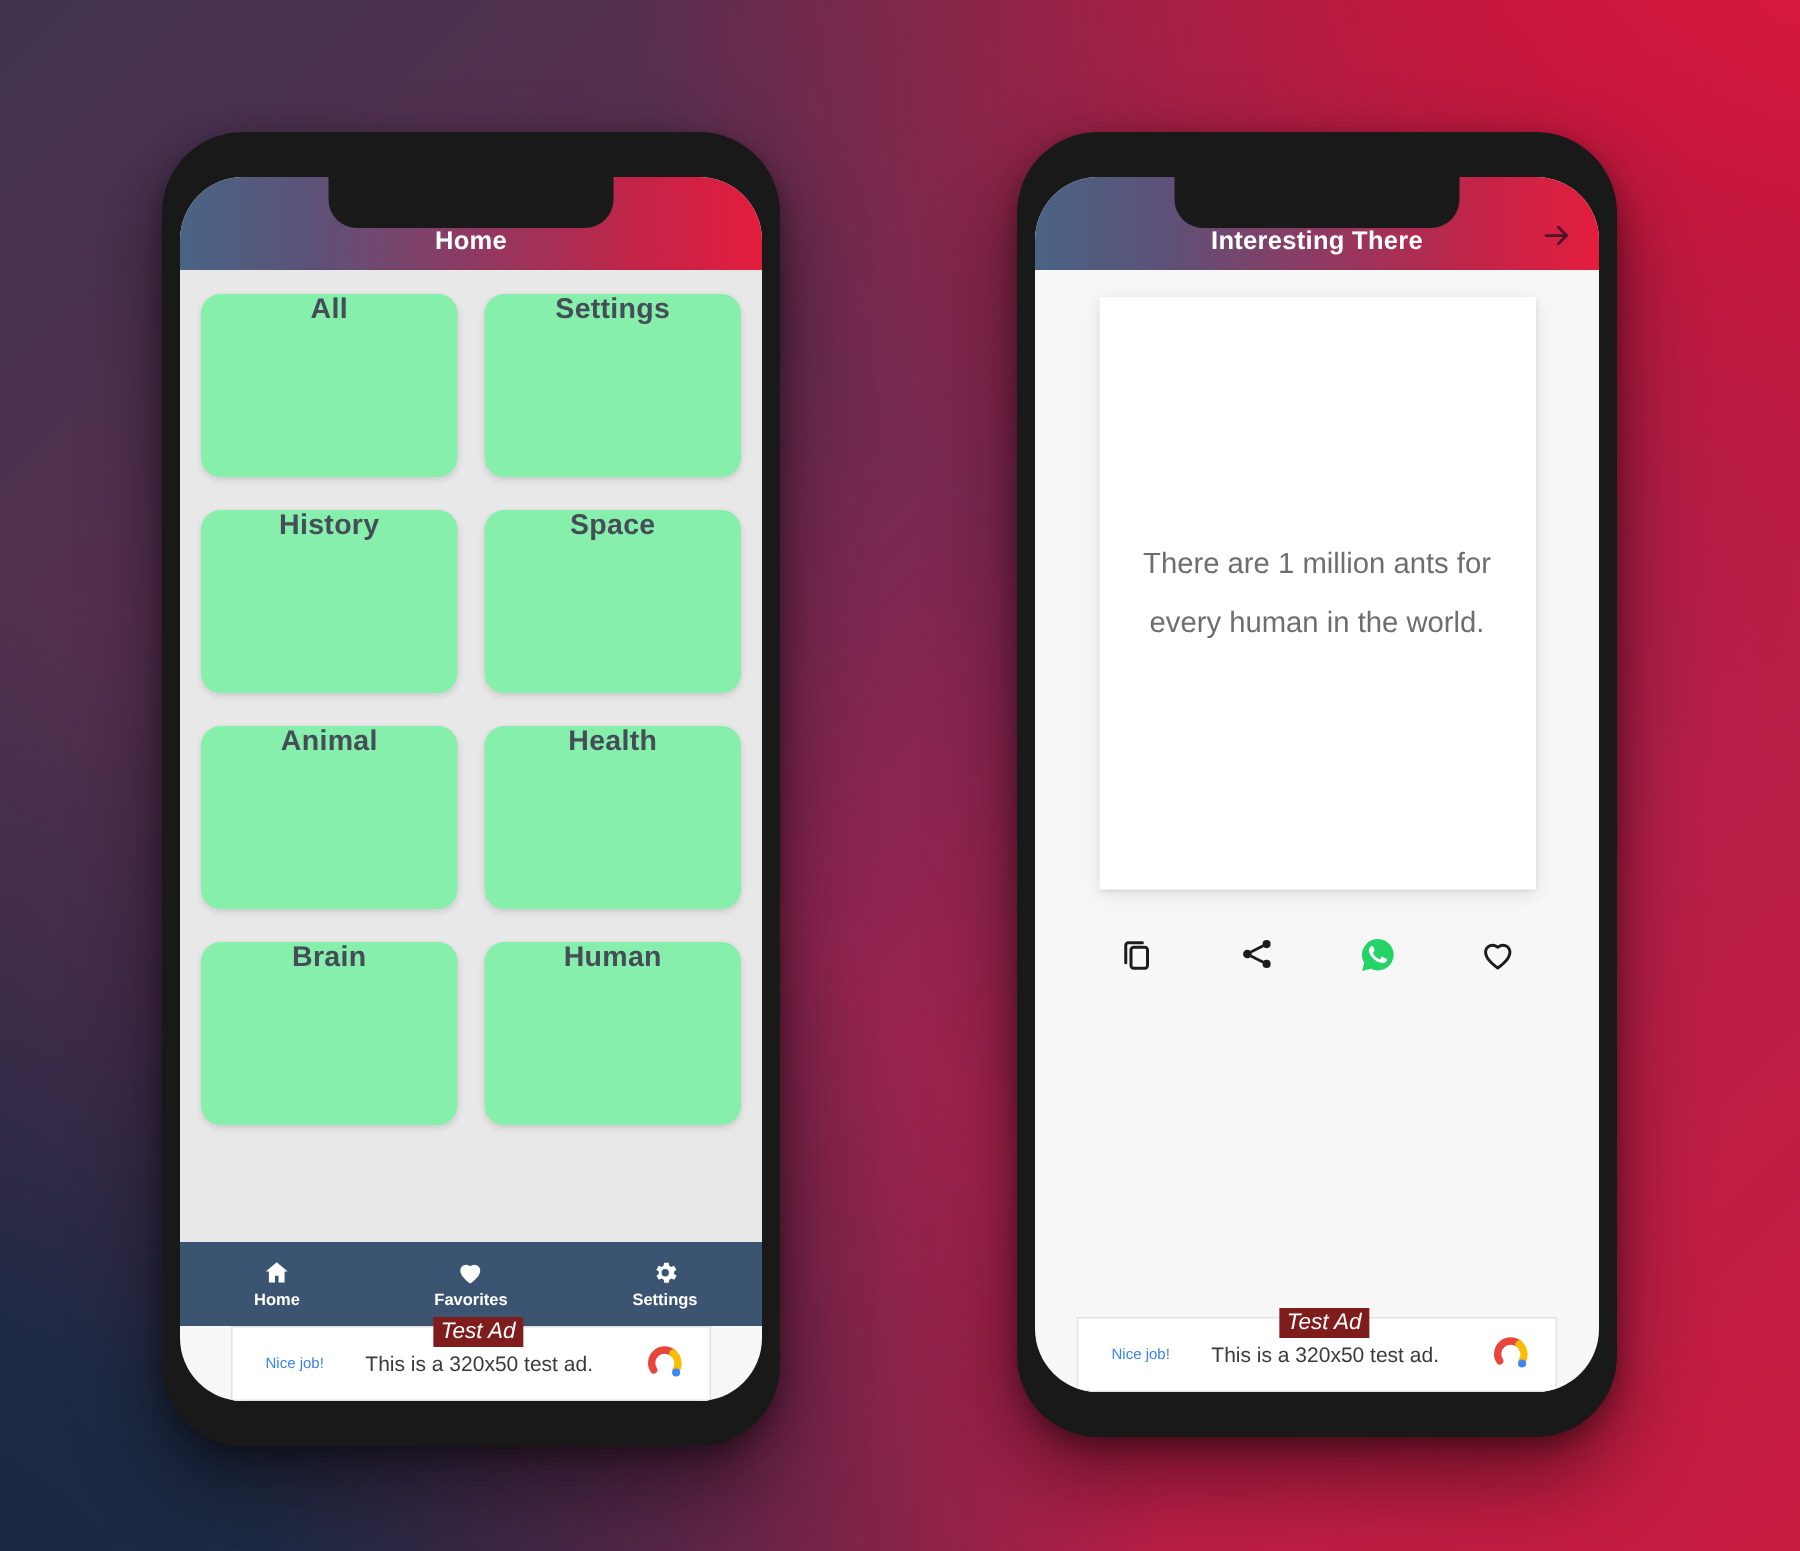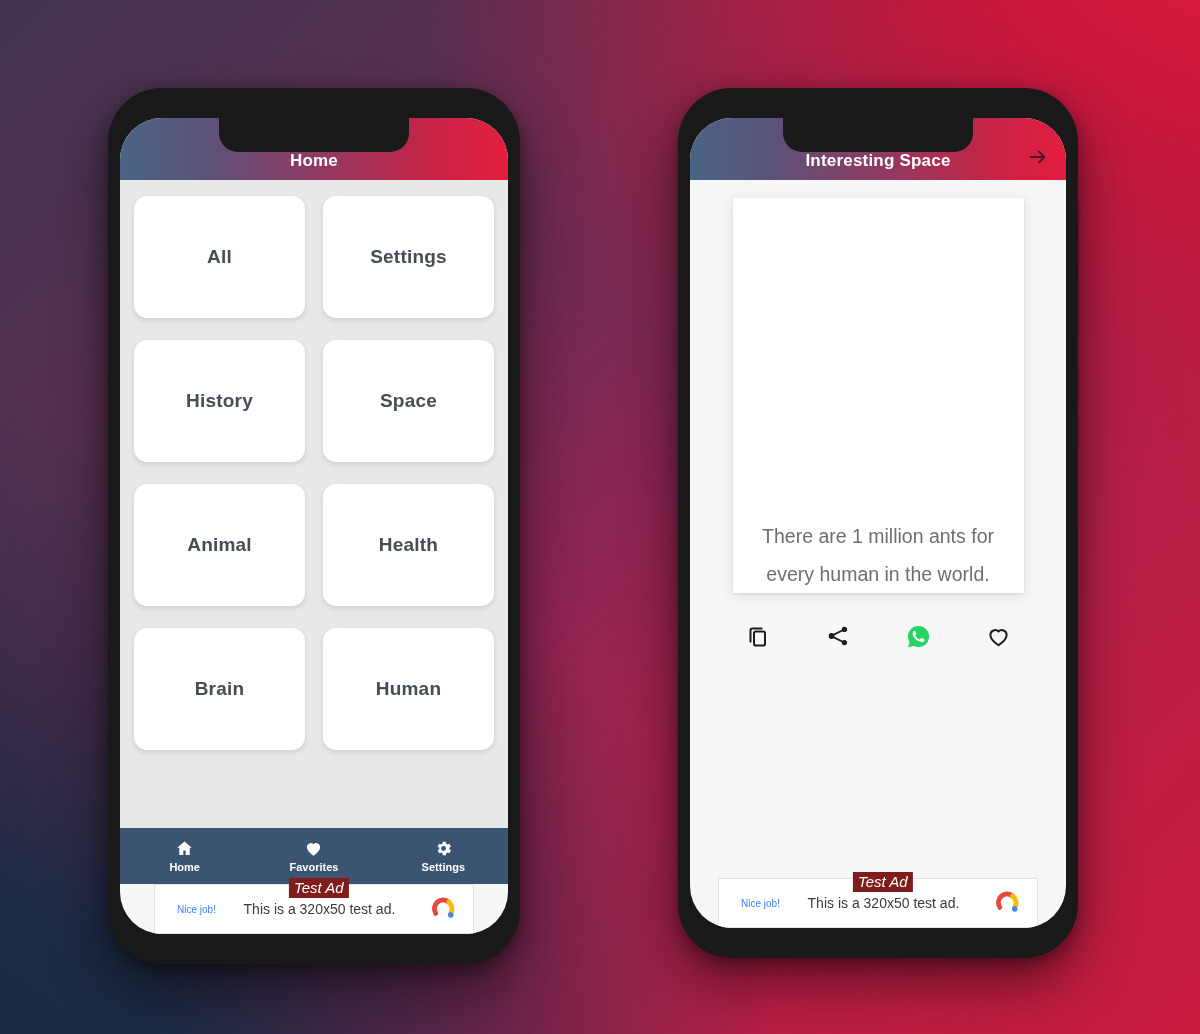--- a/index.html
+++ b/index.html
@@ -90,24 +90,24 @@
     background: #e8e8e8;
     padding: 16px 14px 6px;
     display: grid;
     grid-template-columns: 1fr 1fr;
     grid-auto-rows: 122px;
     gap: 22px 18px;
     align-content: start;
     overflow: hidden;
   }
   .cat-tile {
-    background: #ffffff;
+    background: #86efac;
     border-radius: 13px;
     display: flex;
-    align-items: center;
+    align-items: flex-start;
     justify-content: center;
     box-shadow: 0 2px 5px rgba(0,0,0,0.12);
   }
   .cat-tile span {
     color: #454d57;
     font-size: 19px;
     font-weight: 700;
     letter-spacing: 0.2px;
   }
 
@@ -141,21 +141,21 @@
     flex-direction: column;
     align-items: center;
     padding-top: 18px;
     overflow: hidden;
   }
   .fact-card {
     width: 291px;
     height: 395px;
     background: #ffffff;
     display: flex;
-    align-items: flex-end;
+    align-items: center;
     justify-content: center;
     padding: 0 26px;
     box-shadow: 0 3px 12px rgba(0,0,0,0.10), 0 1px 3px rgba(0,0,0,0.08);
   }
   .fact-text {
     color: #6e6e6e;
     font-size: 19.5px;
     line-height: 1.95;
     text-align: center;
     font-weight: 400;
@@ -298,21 +298,21 @@
 
     </div>
   </div>
 
   <div class="phone" style="left:678px; top:88px; width:400px; height:870px;">
     <div class="phone-screen">
 
       <div class="notch"></div>
 
       <div class="appbar">
-        <div class="appbar-title">Interesting Space</div>
+        <div class="appbar-title">Interesting There</div>
         <div class="appbar-action">
           <svg viewBox="0 0 24 24" width="22" height="22">
             <path fill="none" stroke="#4a1527" stroke-width="2" stroke-linecap="round" stroke-linejoin="round" d="M4 12h15M13 6l6 6-6 6"></path>
           </svg>
         </div>
       </div>
 
       <div class="fact-body">
         <div class="fact-card">
           <div class="fact-text">There are 1 million ants for every human in the world.</div>

